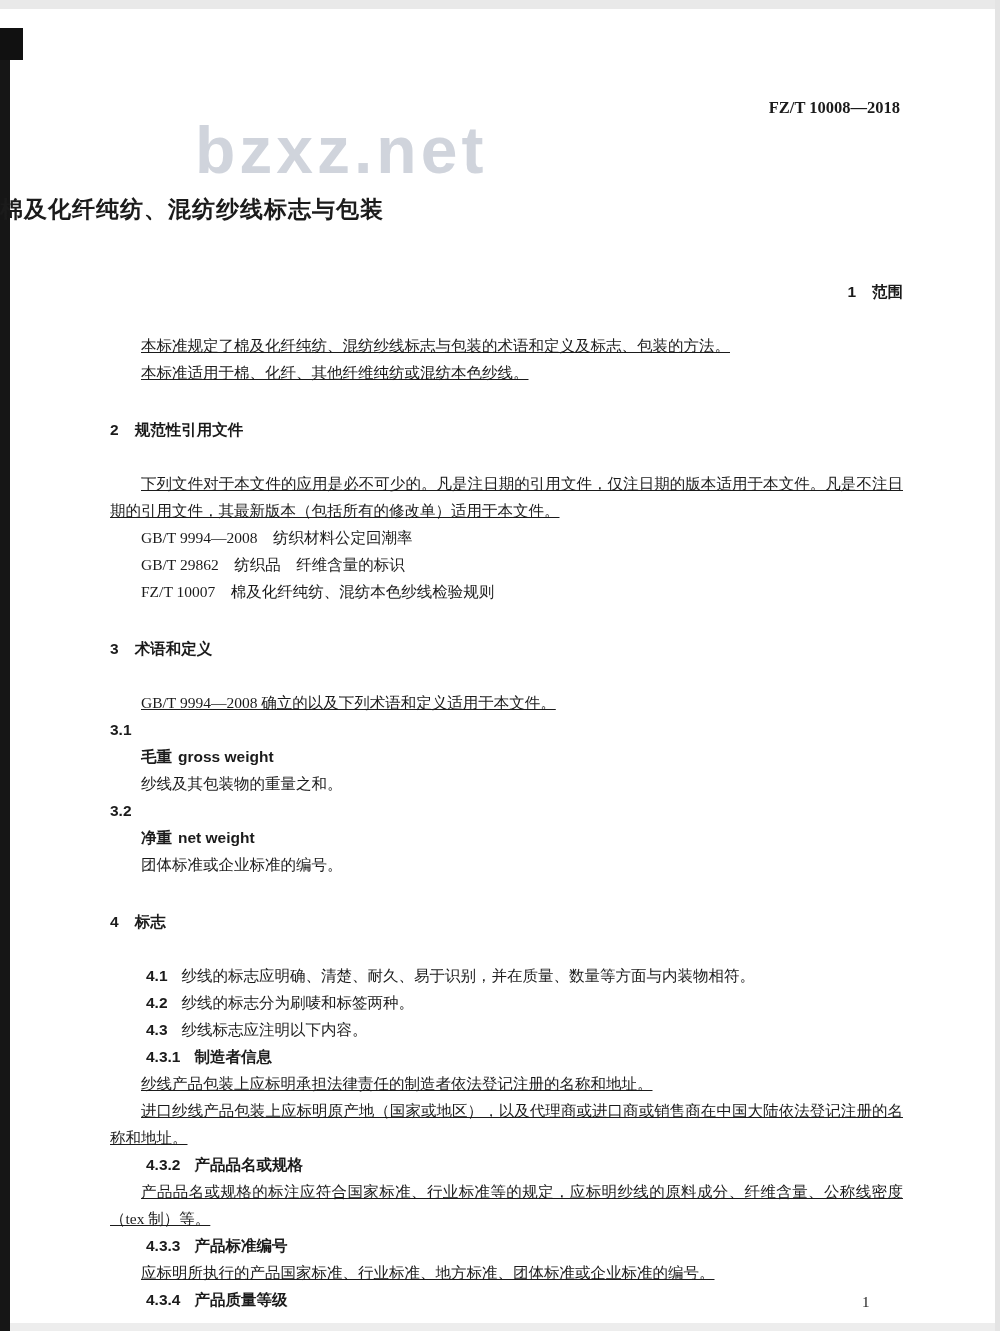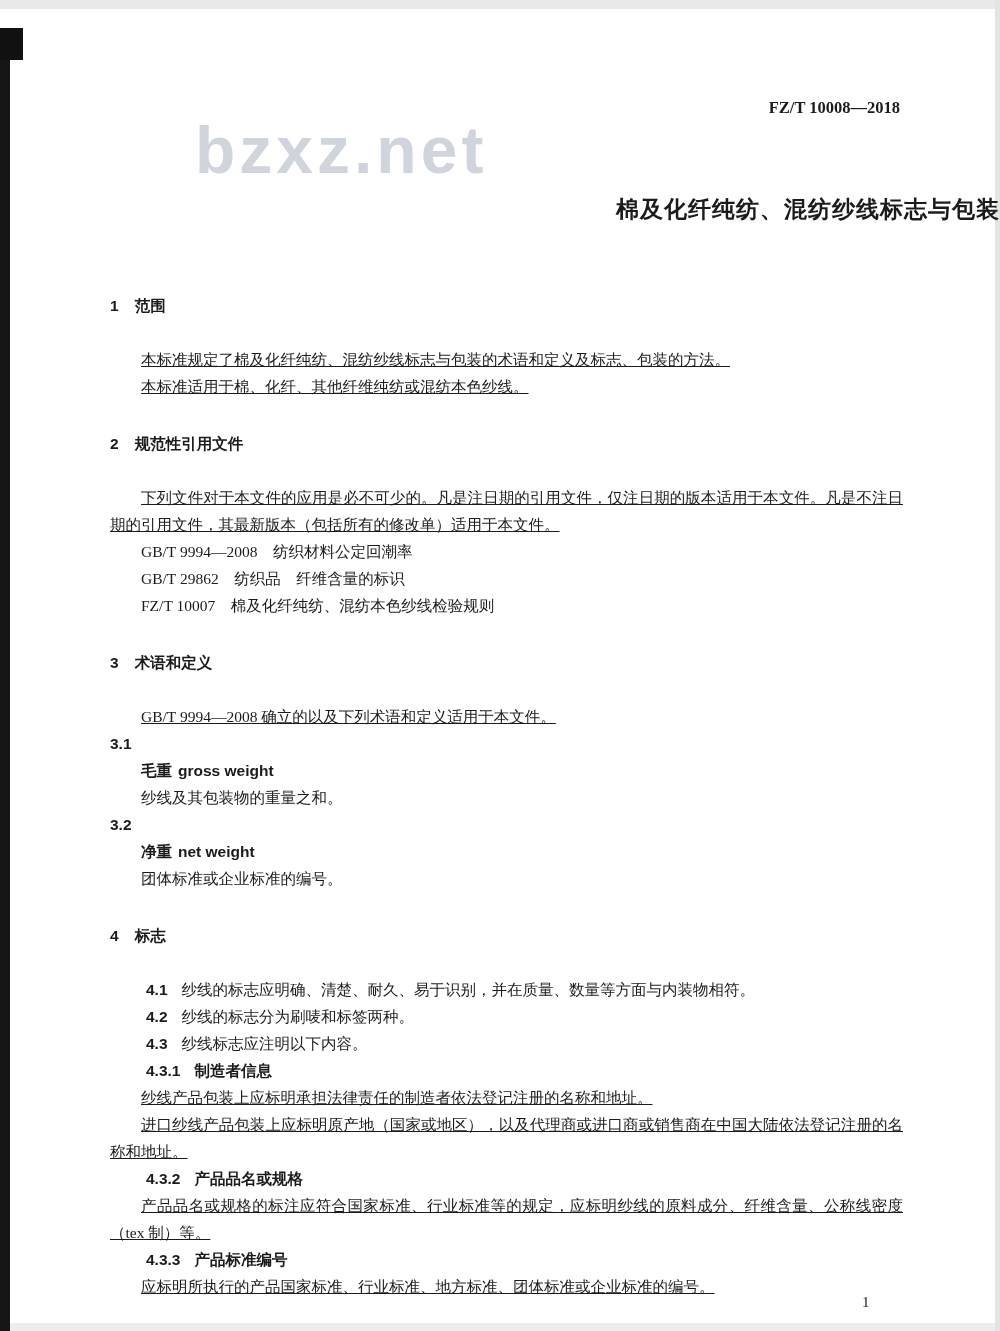--- a/index.html
+++ b/index.html
@@ -29,36 +29,36 @@
   }
 
   .std-code {
     position:absolute; top:98px; right:100px;
     font-weight:bold; font-size:16.5px;
     font-family:"Liberation Serif","DejaVu Serif",serif;
   }
 
   .doc-title {
     position:absolute; top:194px; left:0; width:100%;
-    text-align:right;
+    text-align:left;
     font-family:"Liberation Sans","DejaVu Sans",sans-serif;
     font-weight:bold; font-size:23px; letter-spacing:1px;
   }
 
   .content {
     position:absolute; left:110px; top:276px; width:793px;
     font-size:15.5px; line-height:27px;
   }
 
   .sec {
     font-family:"Liberation Sans","DejaVu Sans",sans-serif;
     font-size:15.5px; font-weight:bold; line-height:27px;
     margin:30px 0 27px 0;
   }
-  .sec:first-child { margin-top:16px; }
+  .sec:first-child { margin-top:2px;text-align:right; }
   .sec .num { margin-right:16px; }
 
   .para { text-align:justify; line-height:27px; }
   .indent { text-indent:2em;text-decoration:underline; }
   .ref    { margin-left:2em; }
   .shift  { margin-left:2em; }
 
   .clausenum {
     font-family:"Liberation Sans","DejaVu Sans",sans-serif;
     font-weight:bold;
@@ -147,17 +147,20 @@
     <p class="para indent">纱线产品包装上应标明承担法律责任的制造者依法登记注册的名称和地址。</p>
     <p class="para indent">进口纱线产品包装上应标明原产地（国家或地区），以及代理商或进口商或销售商在中国大陆依法登记注册的名称和地址。</p>
     <p class="para subhead">
       <span class="cnum">4.3.2</span><span>产品品名或规格</span>
     </p>
     <p class="para indent">产品品名或规格的标注应符合国家标准、行业标准等的规定，应标明纱线的原料成分、纤维含量、公称线密度（tex 制）等。</p>
     <p class="para subhead">
       <span class="cnum">4.3.3</span><span>产品标准编号</span>
     </p>
     <p class="para indent">应标明所执行的产品国家标准、行业标准、地方标准、团体标准或企业标准的编号。</p>
+    <p class="para subhead">
+      <span class="cnum">4.3.4</span><span>产品质量等级</span>
+    </p>
 
   </div>
 
   <div class="page-number">1</div>
 </div>
 
 </body></html>

